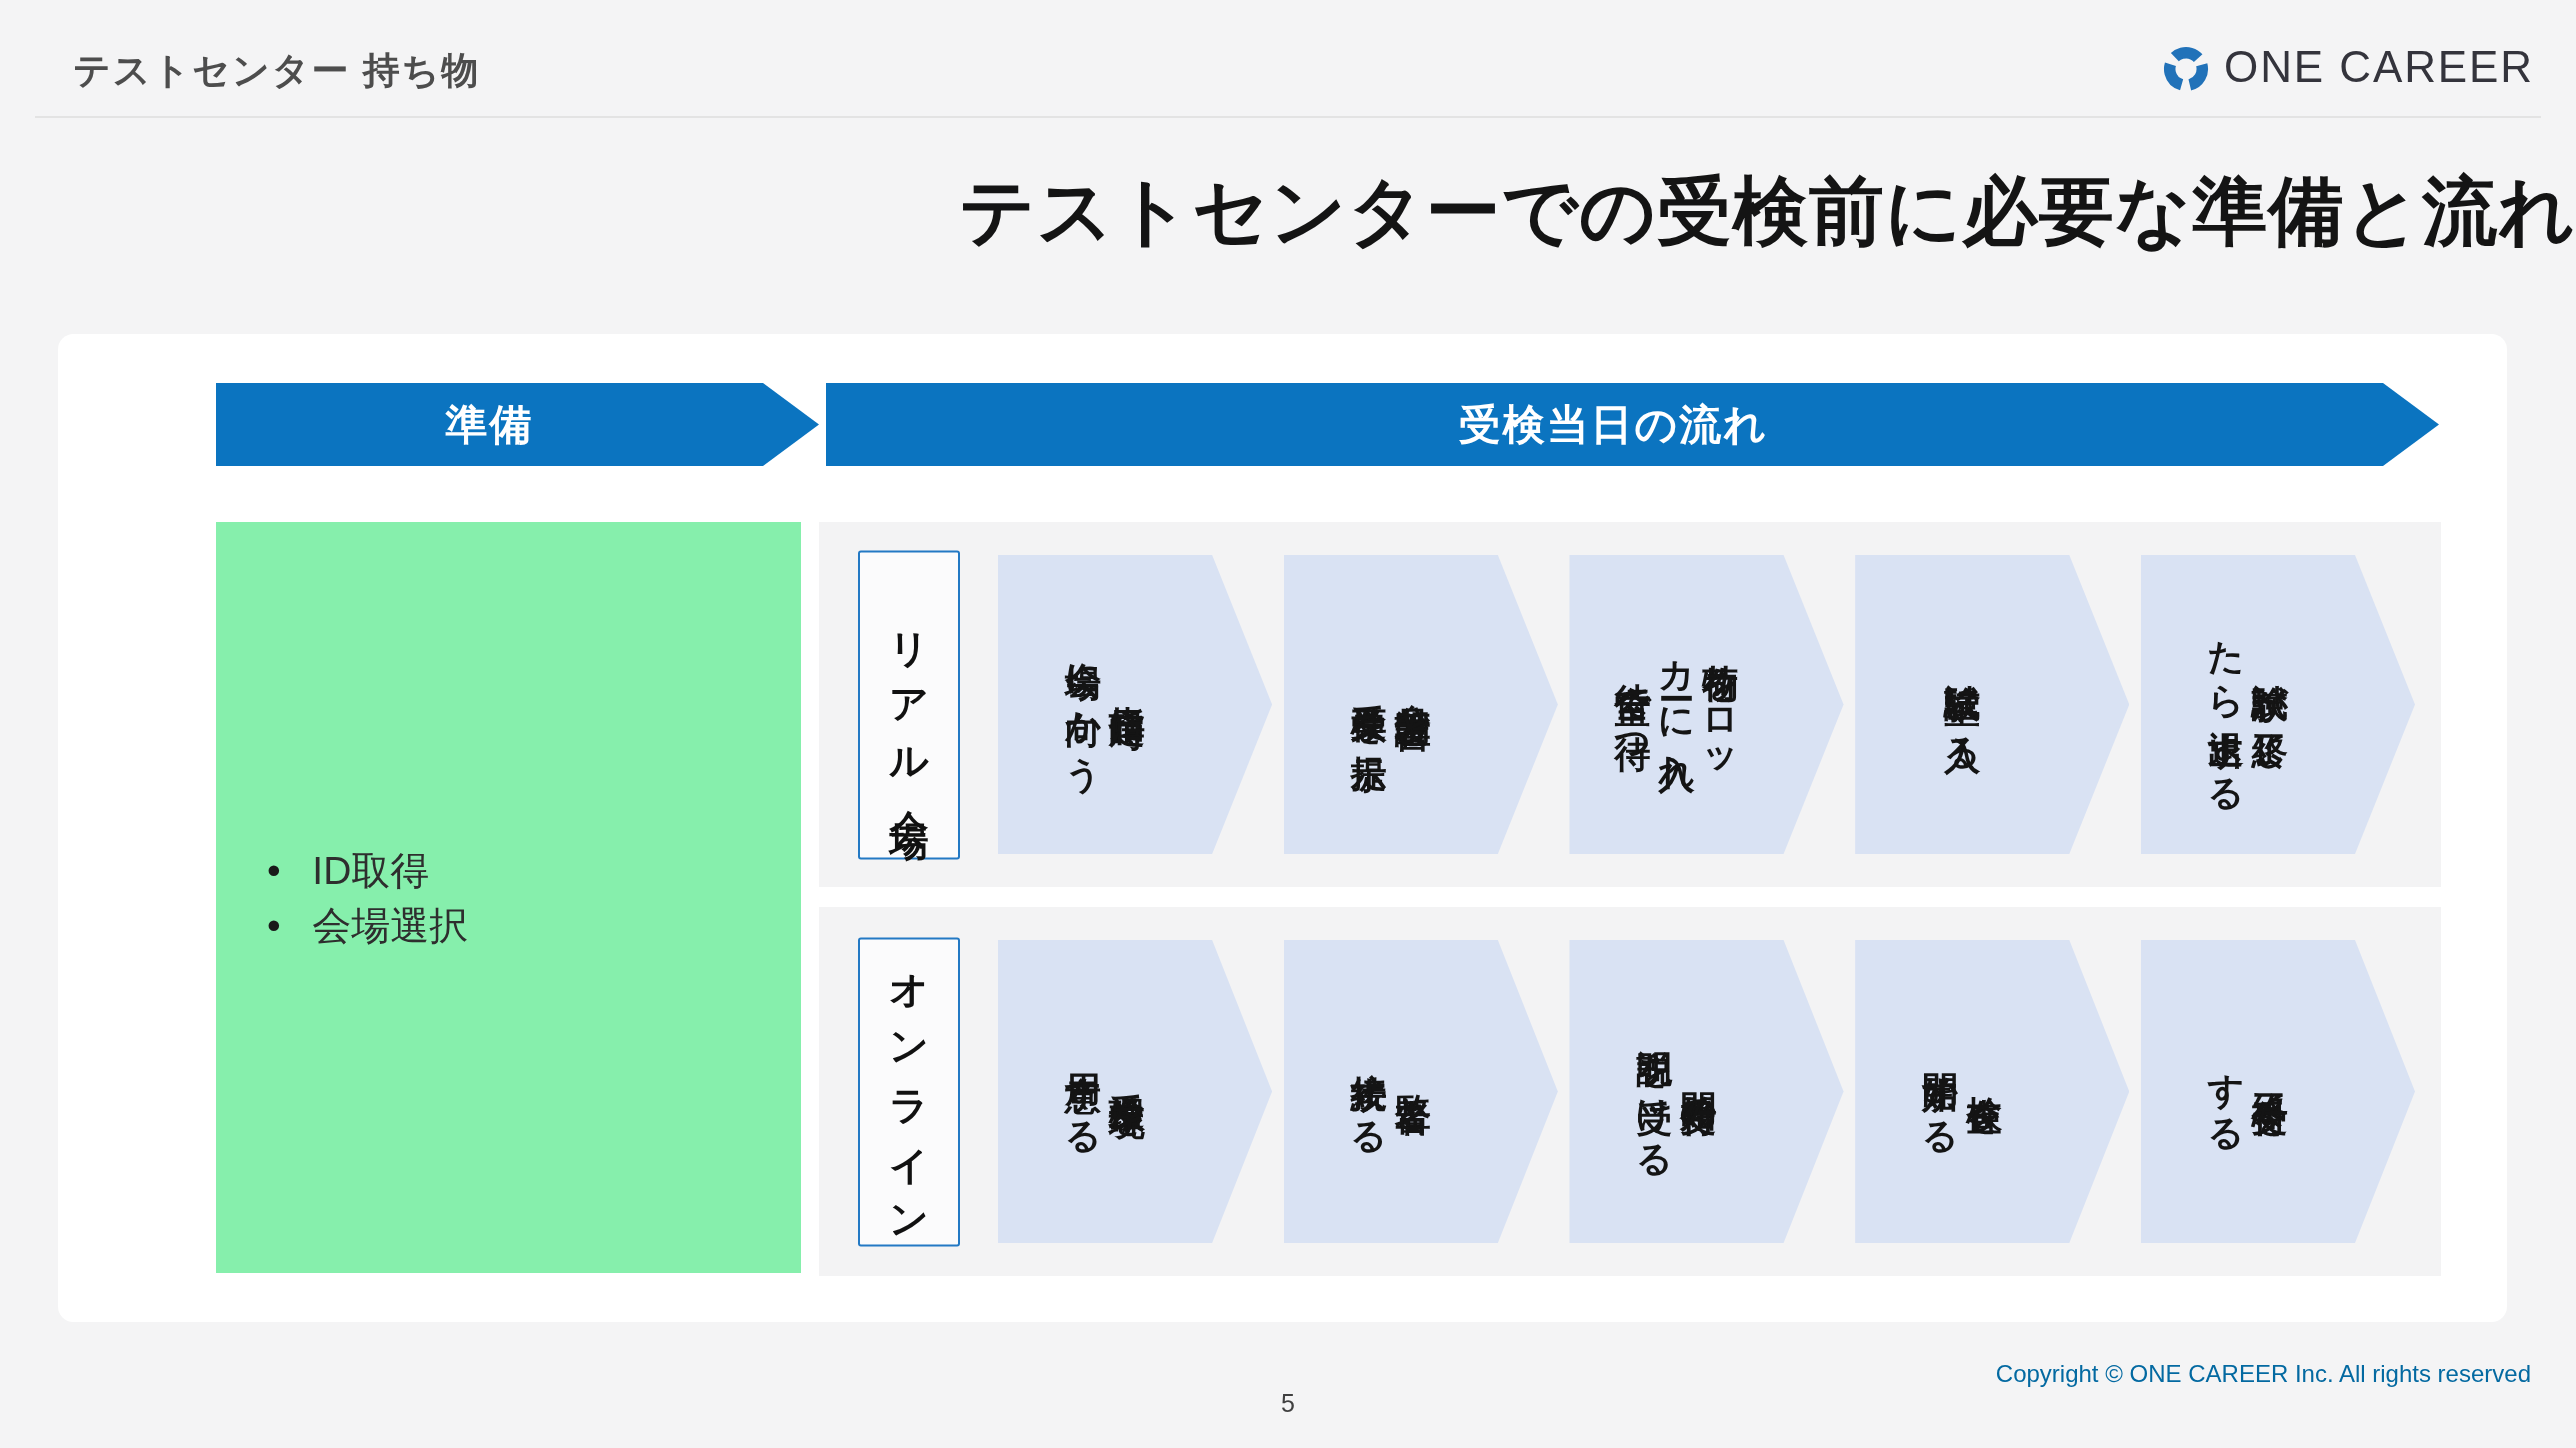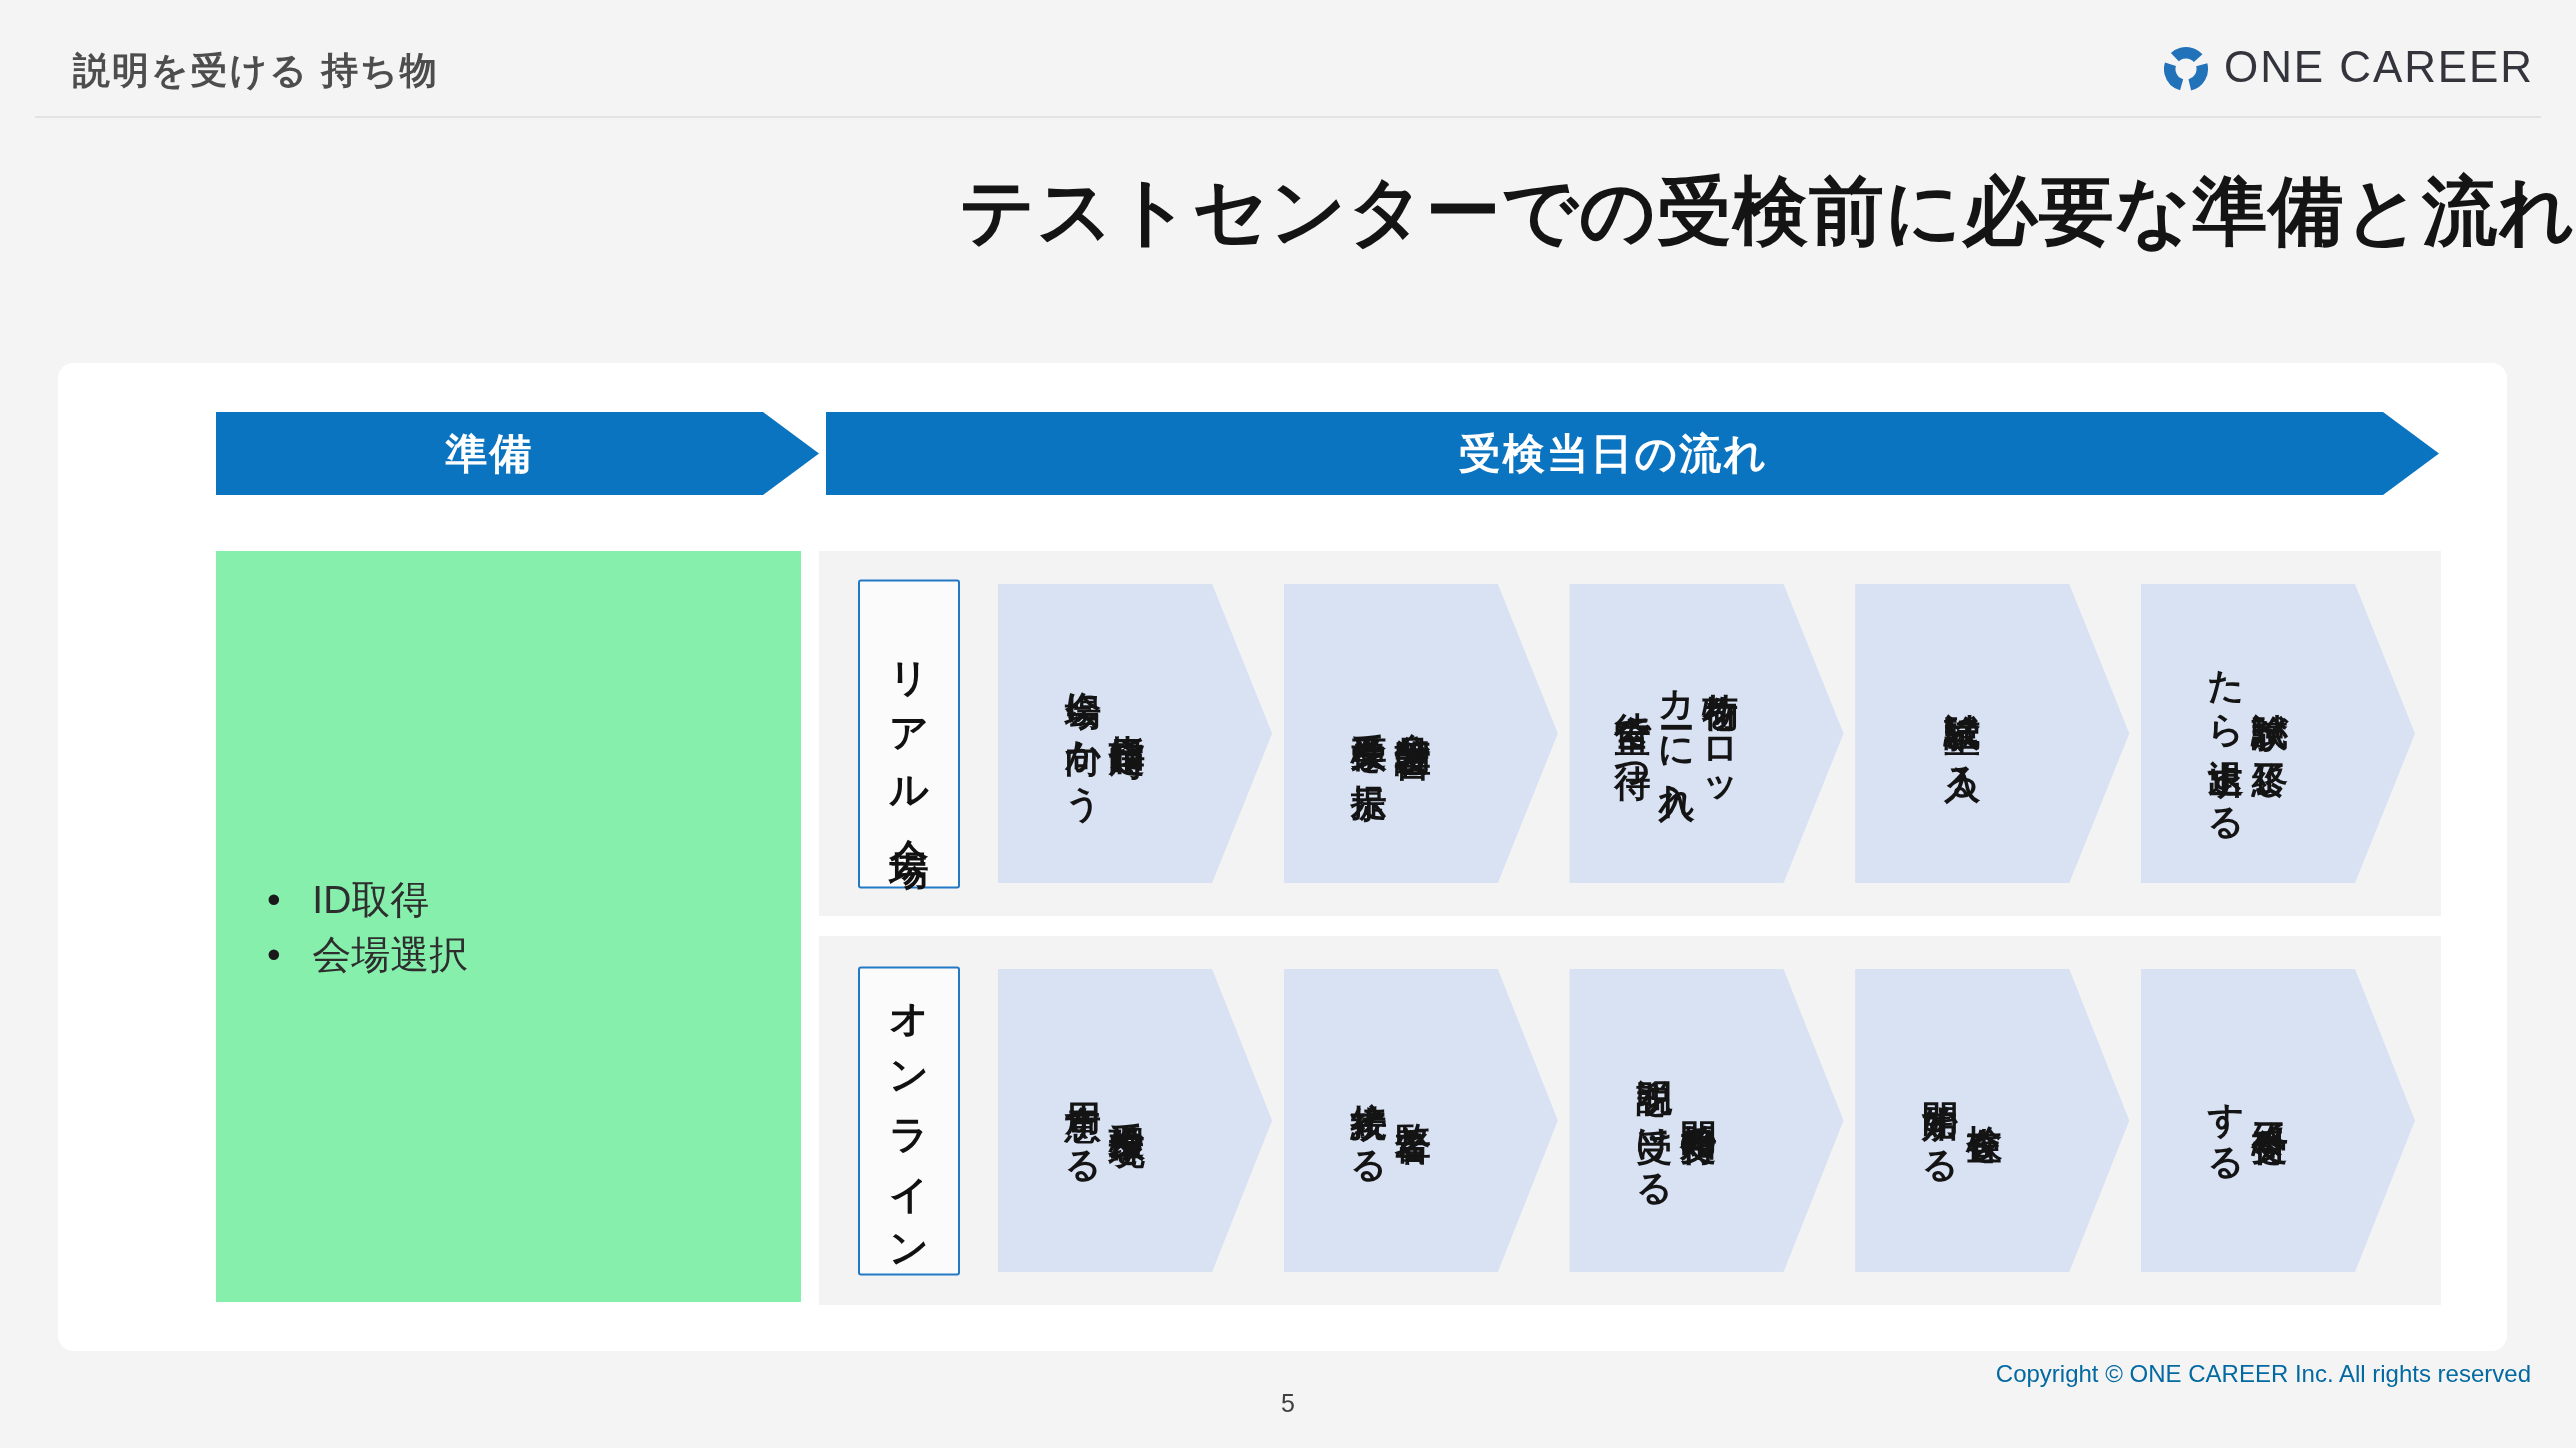--- a/index.html
+++ b/index.html
@@ -35,21 +35,21 @@
   
   .page-title{
     position:absolute;left:0;right:0;top:162px;
     text-align:right;
     font-size:75px;font-weight:bold;color:#141414;
     letter-spacing:1px;
   }
 
   
   .card{
-    position:absolute;left:58px;top:363px;
+    position:absolute;left:58px;top:334px;
     width:2449px;height:988px;
     background:#ffffff;border-radius:15.5px;
   }
 
   
   .banner{
     position:absolute;top:49px;height:83px;
     background:#0b74c0;
     clip-path:polygon(0 0, calc(100% - 56px) 0, 100% 50%, calc(100% - 56px) 100%, 0 100%);
     display:flex;align-items:center;justify-content:center;
@@ -128,21 +128,21 @@
     position:absolute;left:0;right:0;top:1389px;
     text-align:center;
     font-size:25px;color:#404040;
   }
 </style>
 </head>
 <body>
 
 <div class="page">
 
-  <div class="header-title">説明を受ける 持ち物</div>
+  <div class="header-title">テストセンター 持ち物</div>
 
   <div class="logo">
     <span>
       <svg width="46" height="46" viewBox="0 0 48 48">
         <circle cx="24" cy="24" r="17" fill="none" stroke="#2172b9" stroke-width="12" stroke-dasharray="27 8.6" transform="rotate(-15 24 24)"></circle>
       </svg>
     </span>
     <span class="logo-text">ONE CAREER</span>
   </div>
 

